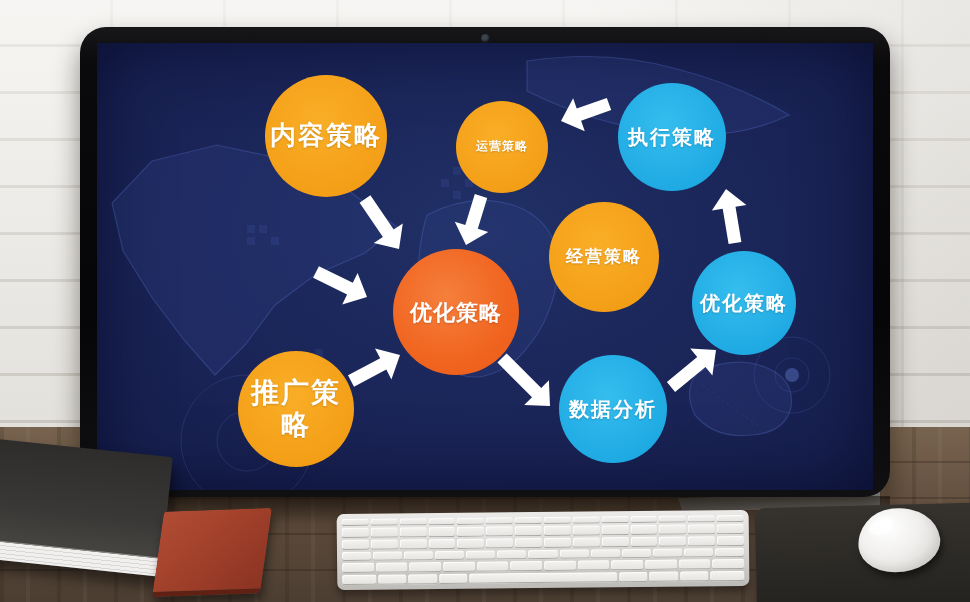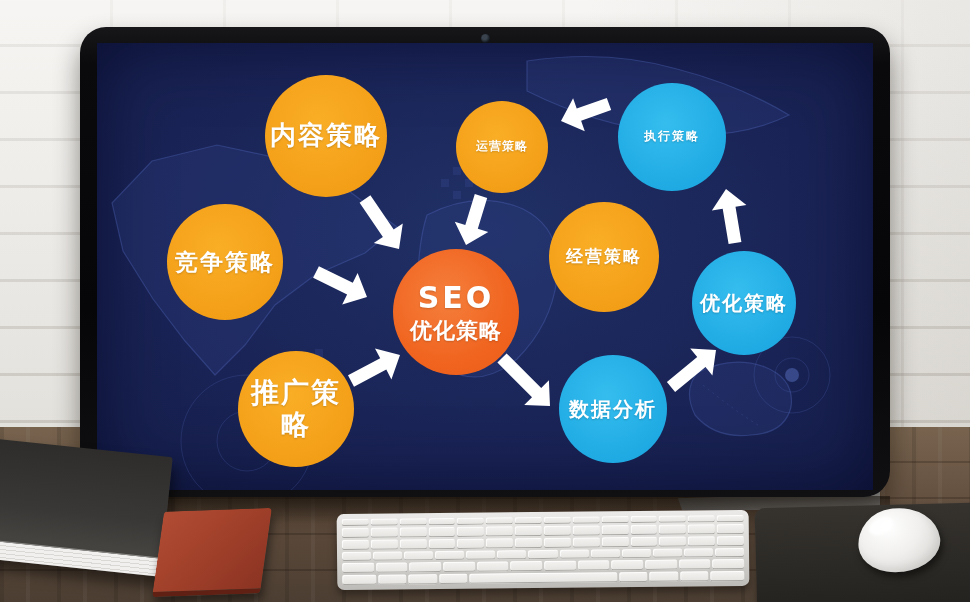--- a/index.html
+++ b/index.html
@@ -44,21 +44,21 @@
   .node{position:absolute;border-radius:50%;display:flex;flex-direction:column;align-items:center;justify-content:center;
     color:#fff;font-weight:bold;text-align:center;letter-spacing:2px;line-height:1.15;
     text-shadow:0 1px 2px rgba(0,0,0,.18);}
   .node.yellow{background:radial-gradient(circle at 44% 38%, #f9ae26 0%, #f5a11a 60%, #ef9710 100%);}
   .node.blue{background:radial-gradient(circle at 44% 38%, #35bdee 0%, #22ade5 60%, #17a2dd 100%);}
   .node.orange{background:radial-gradient(circle at 42% 38%, #f57f3c 0%, #f0641f 62%, #ea5c17 100%);}
   .node .sub{display:block;}
 
   .n-content{left:168px;top:32px;width:122px;height:122px;font-size:26px;}
   .n-operation{left:359px;top:58px;width:92px;height:92px;font-size:12px;letter-spacing:1px;}
-  .n-execution{left:521px;top:40px;width:108px;height:108px;font-size:12px;}
+  .n-execution{left:521px;top:40px;width:108px;height:108px;font-size:20px;}
   .n-competition{left:70px;top:161px;width:116px;height:116px;font-size:23px;}
   .n-seo{left:296px;top:206px;width:126px;height:126px;}
   .n-seo .l1{font-size:30px;letter-spacing:3px;}
   .n-seo .l2{font-size:22px;letter-spacing:1px;margin-top:2px;}
   .n-business{left:452px;top:159px;width:110px;height:110px;font-size:17px;}
   .n-optimization{left:595px;top:208px;width:104px;height:104px;font-size:20px;}
   .n-promotion{left:141px;top:308px;width:116px;height:116px;font-size:28px;}
   .n-data{left:462px;top:312px;width:108px;height:108px;font-size:20px;}
 
   
@@ -150,25 +150,21 @@
 
       <div class="node yellow n-content">
         <span>内容策略</span>
       </div>
       <div class="node yellow n-operation">
         <span>运营策略</span>
       </div>
       <div class="node blue n-execution">
         <span>执行策略</span>
       </div>
-      <div class="node yellow n-competition">
-        <span>竞争策略</span>
-      </div>
       <div class="node orange n-seo">
-        <span class="l1">SEO</span>
         <span class="l2 sub">优化策略</span>
       </div>
       <div class="node yellow n-business">
         <span>经营策略</span>
       </div>
       <div class="node blue n-optimization">
         <span>优化策略</span>
       </div>
       <div class="node yellow n-promotion">
         <span>推广策略</span>

